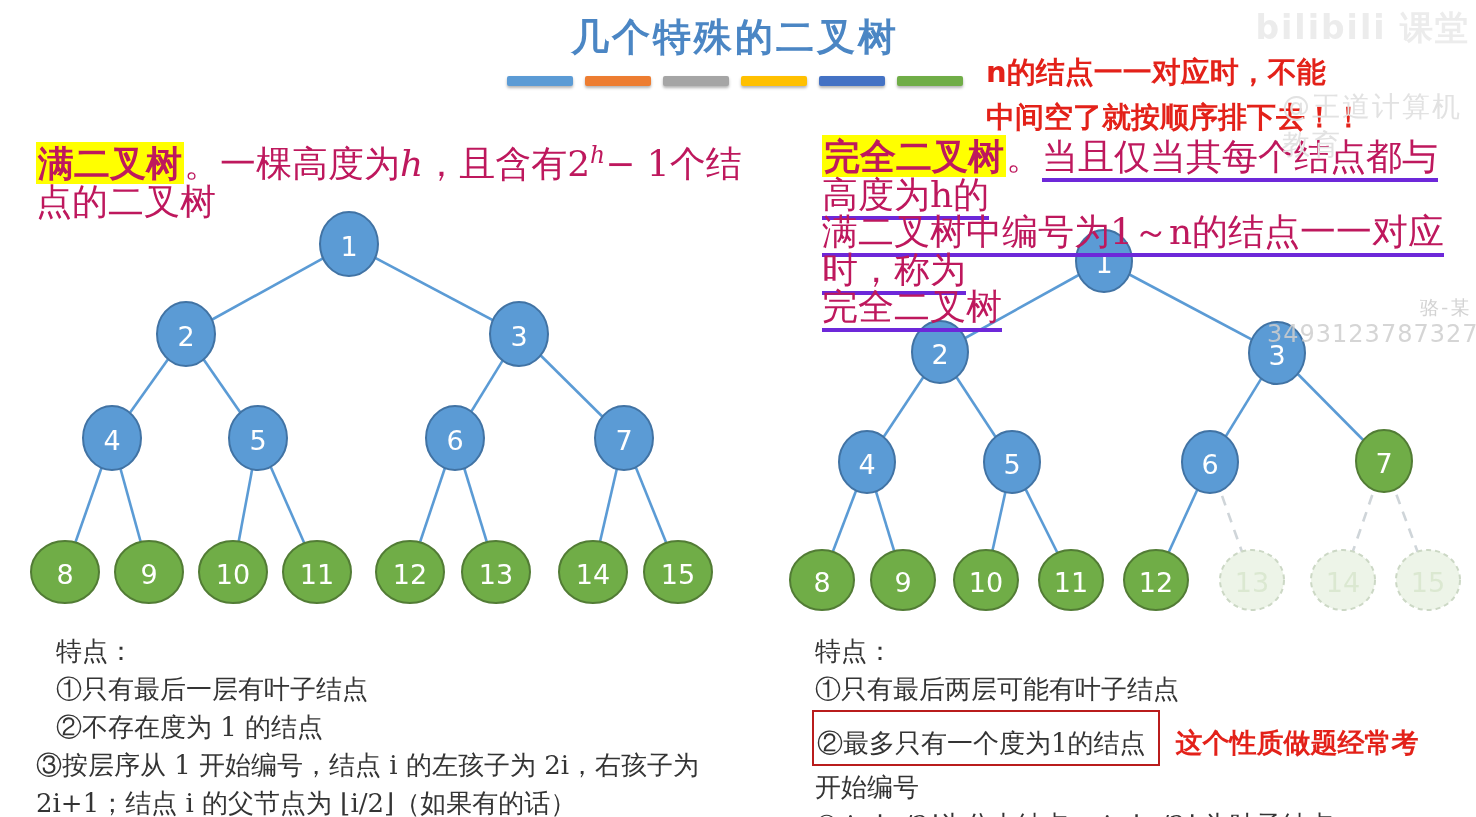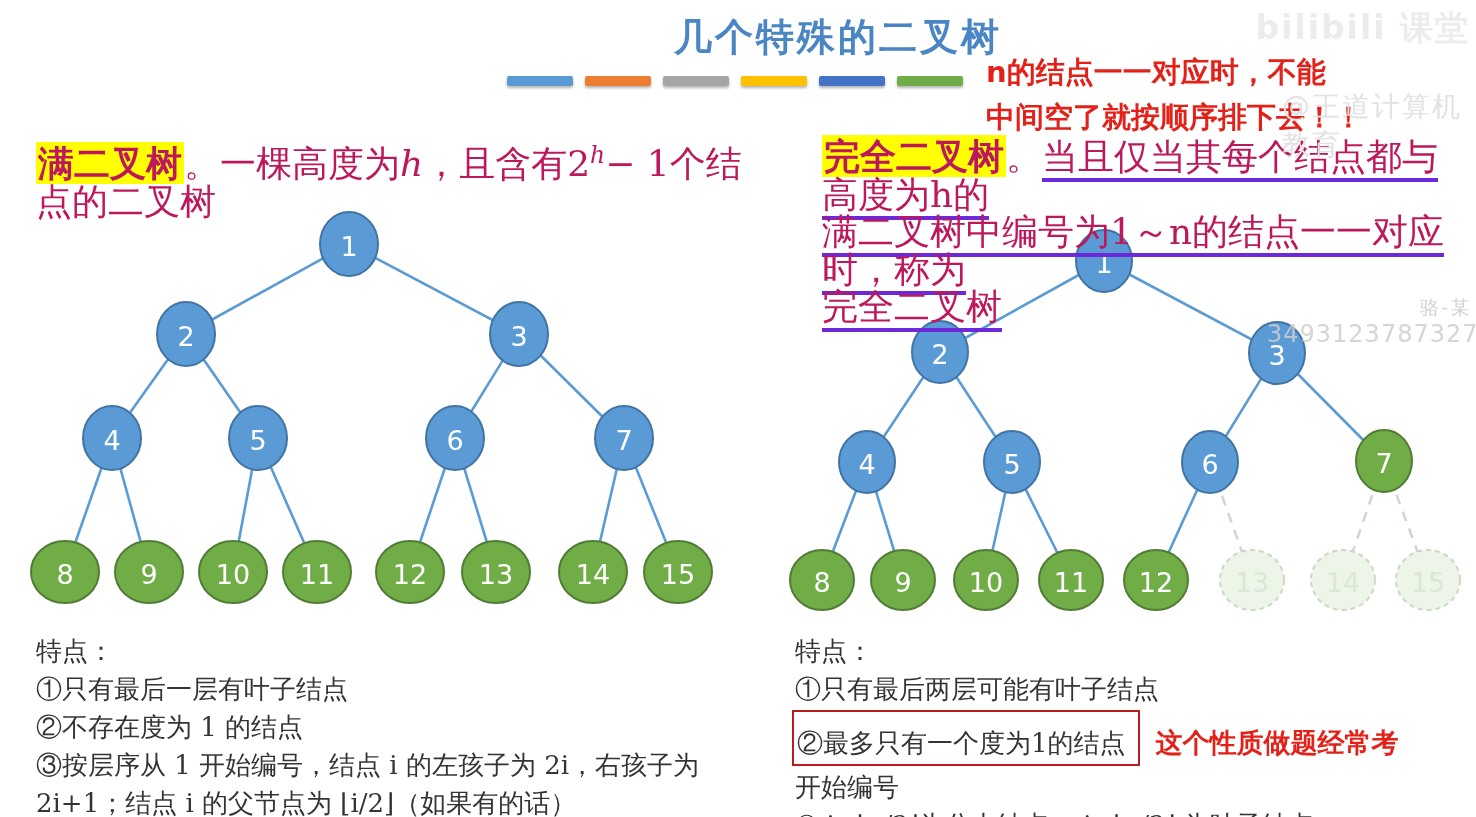--- a/index.html
+++ b/index.html
@@ -1,21 +1,21 @@
 <!DOCTYPE html>
 <html><head>
 <meta charset="utf-8">
 <style>
   html,body{margin:0;padding:0;background:#888;}
   .page{position:relative;width:1476px;height:817px;background:#ffffff;overflow:hidden;
         font-family:"DejaVu Serif",serif;}
   #tree-svg{position:absolute;left:0;top:0;z-index:1;}
 
   
-  .title-wrap{position:absolute;left:468px;top:12px;width:534px;text-align:right;z-index:2;}
+  .title-wrap{position:absolute;left:468px;top:12px;width:534px;text-align:center;z-index:2;}
   .page-title{margin:0;font-size:38px;font-weight:700;color:#4b86c4;letter-spacing:3px;
               font-family:"DejaVu Serif",serif;}
   .bars{display:flex;justify-content:center;gap:12px;margin-top:13px;}
   .bar{width:66px;height:10px;border-radius:2px;box-shadow:0 2px 3px rgba(0,0,0,.30);}
 
   
   .top-note{position:absolute;left:986px;top:50px;z-index:4;color:#e32119;
             font-family:"DejaVu Sans",sans-serif;font-weight:800;font-size:29px;line-height:45px;}
   .note-inline{color:#e32119;font-family:Liberation Sans, sans-serif;font-weight:800;
                font-size:27px;margin-left:16px;white-space:nowrap;}
@@ -26,21 +26,21 @@
   .right-heading{left:822px;top:138px;width:650px;line-height:37.5px;}
   .hl{background:#ffff00;font-weight:600;padding:0 2px;}
   .redline{border-bottom:4px solid #6d28d9;padding-bottom:1px;}
   .heading sup{font-size:.65em;}
   .heading i{font-family:"DejaVu Serif",serif;}
 
   
   .features{position:absolute;z-index:2;font-size:26px;line-height:38px;color:#343434;}
   .features-left{left:36px;top:632px;width:706px;}
   .features-right{left:795px;top:632px;width:681px;}
-  .f-line{white-space:nowrap;}
+  .f-line{white-space:nowrap;margin-left:20px;}
   .f-wrap{white-space:normal;}
   .redbox{display:inline-block;border:2px solid #b91c1c;padding:12px 12px 2px 3px;margin:2px 0 2px -3px;}
 
   
   .wm{position:absolute;z-index:5;font-family:"DejaVu Sans",sans-serif;pointer-events:none;}
   .wm-logo{right:6px;top:6px;font-size:33px;font-weight:800;color:#ececec;letter-spacing:2px;}
   .wm-handle{left:1282px;top:88px;font-size:28px;color:#e2e2e2;letter-spacing:2px;}
   .wm-name{left:1420px;top:295px;font-size:19px;color:rgba(200,200,200,.80);font-family:Liberation Mono, monospace;}
   .wm-number{left:1267px;top:320px;font-size:24px;color:rgba(206,206,206,.85);letter-spacing:1px;}
 </style>

